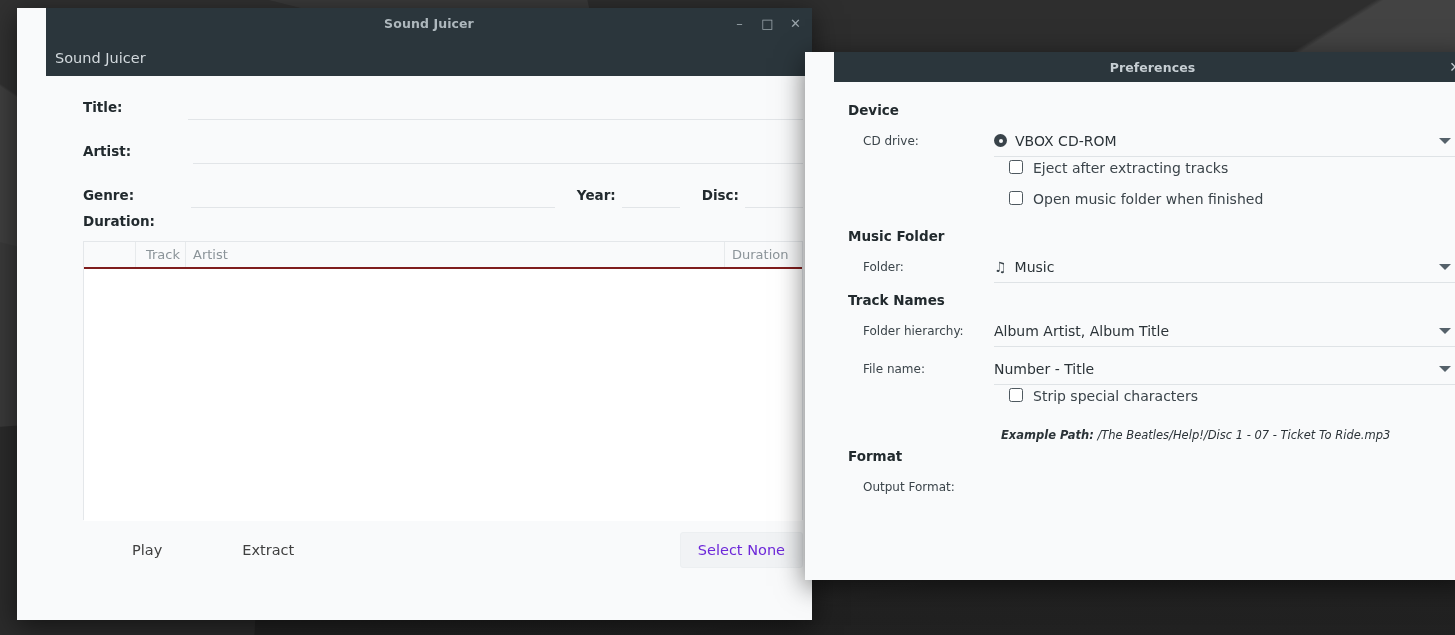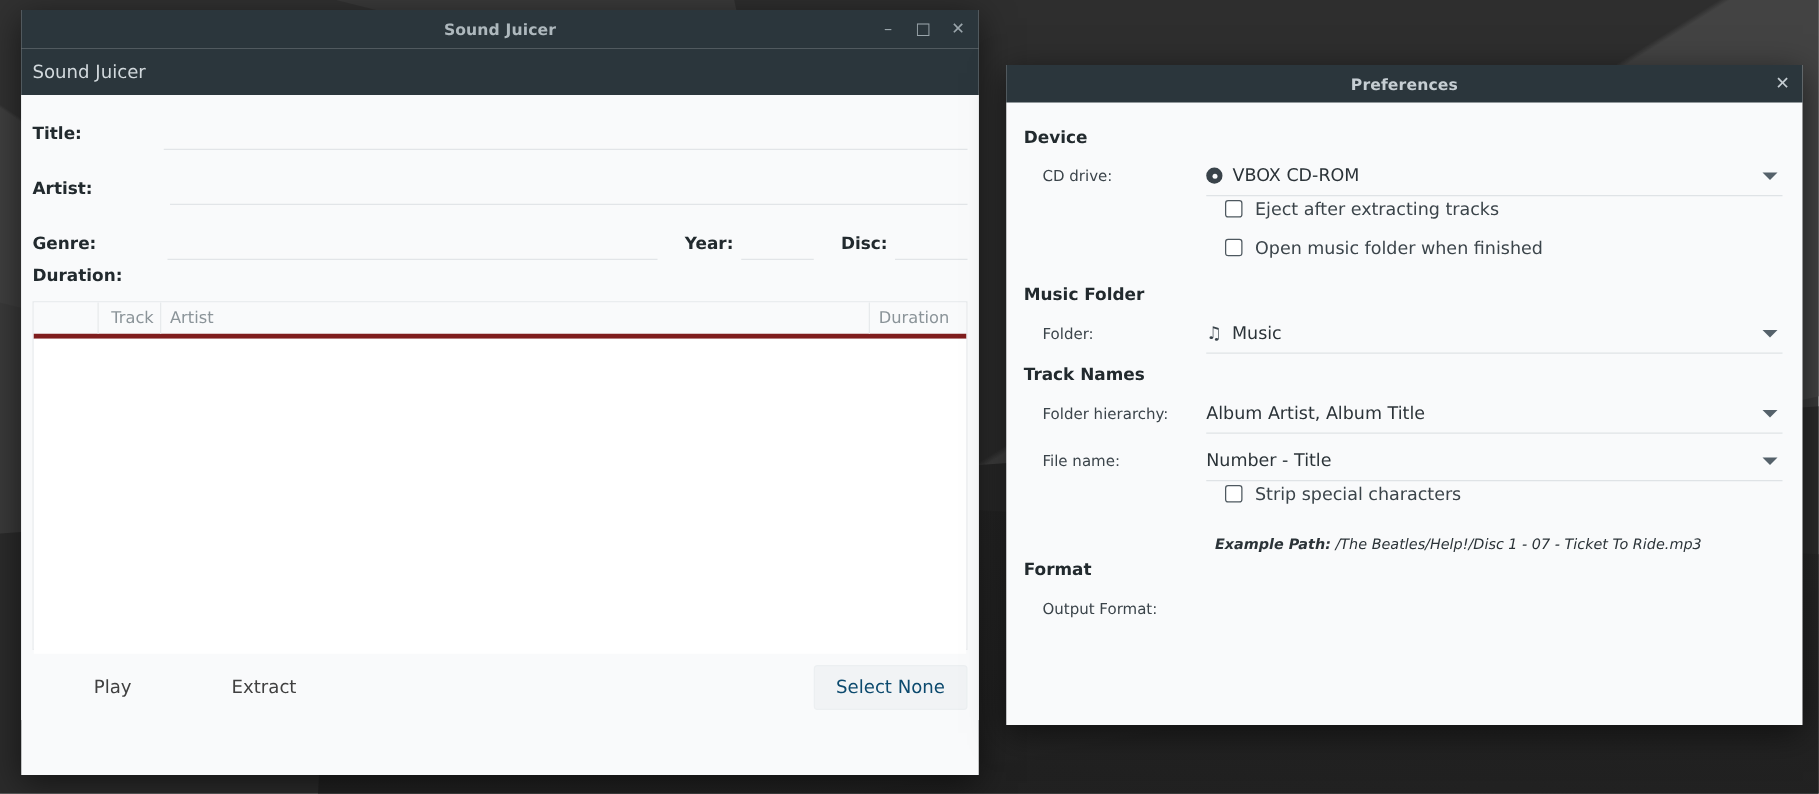--- a/index.html
+++ b/index.html
@@ -46,20 +46,21 @@
     width: 1300px; height: 260px;
     background: linear-gradient(180deg, #262626 0%, #1f1f1f 100%);
     transform: rotate(3deg);
     opacity: .85;
   }
 
   
   .window {
     position: absolute;
     box-shadow: 0 6px 26px rgba(0,0,0,.55);
+    padding-left: 29px;
   }
   .titlebar {
     background: #2b363c;
     color: #cfd6da;
     height: 30px;
     display: flex;
     align-items: center;
     position: relative;
     user-select: none;
   }
@@ -105,20 +106,21 @@
     align-items: center;
     padding-left: 9px;
     color: #d2d9dd;
     font-size: 14.5px;
   }
   #sj-body {
     background: #f9fafb;
     height: 500px;
     padding: 0;
     position: relative;
+    margin-left: 28px;
   }
 
   .form-row {
     display: flex;
     align-items: flex-end;
     padding: 0 9px 0 9px;
     height: 44px;
     box-sizing: border-box;
   }
   .form-label {
@@ -164,21 +166,21 @@
     margin: 3px 9px 0 9px;
     border: 1px solid #e4e7ea;
     background: #ffffff;
     height: 279px;
     box-sizing: border-box;
   }
   #track-header {
     display: flex;
     height: 25px;
     background: #f9fafb;
-    border-bottom: 4px solid #7f1d1d;
+    border-bottom: 2px solid #7f1d1d;
     align-items: center;
     font-size: 13px;
     color: #8b9499;
   }
   .th {
     height: 25px;
     display: flex;
     align-items: center;
     box-sizing: border-box;
     padding: 0 7px;
@@ -208,21 +210,21 @@
     cursor: default;
     user-select: none;
   }
   #btn-play { margin-left: 35px; }
   #btn-extract { margin-left: 52px; }
   #btn-select-none {
     position: absolute;
     right: 0;
     background: #f1f3f5;
     border: 1px solid #eceff1;
-    color: #0c4a6e;
+    color: #6d28d9;
     font-size: 14.5px;
     padding: 9px 17px;
     border-radius: 3px;
   }
 
   
   #prefs-window {
     left: 805px; top: 52px;
     width: 637px; height: 528px;
     background: #f9fafb;

